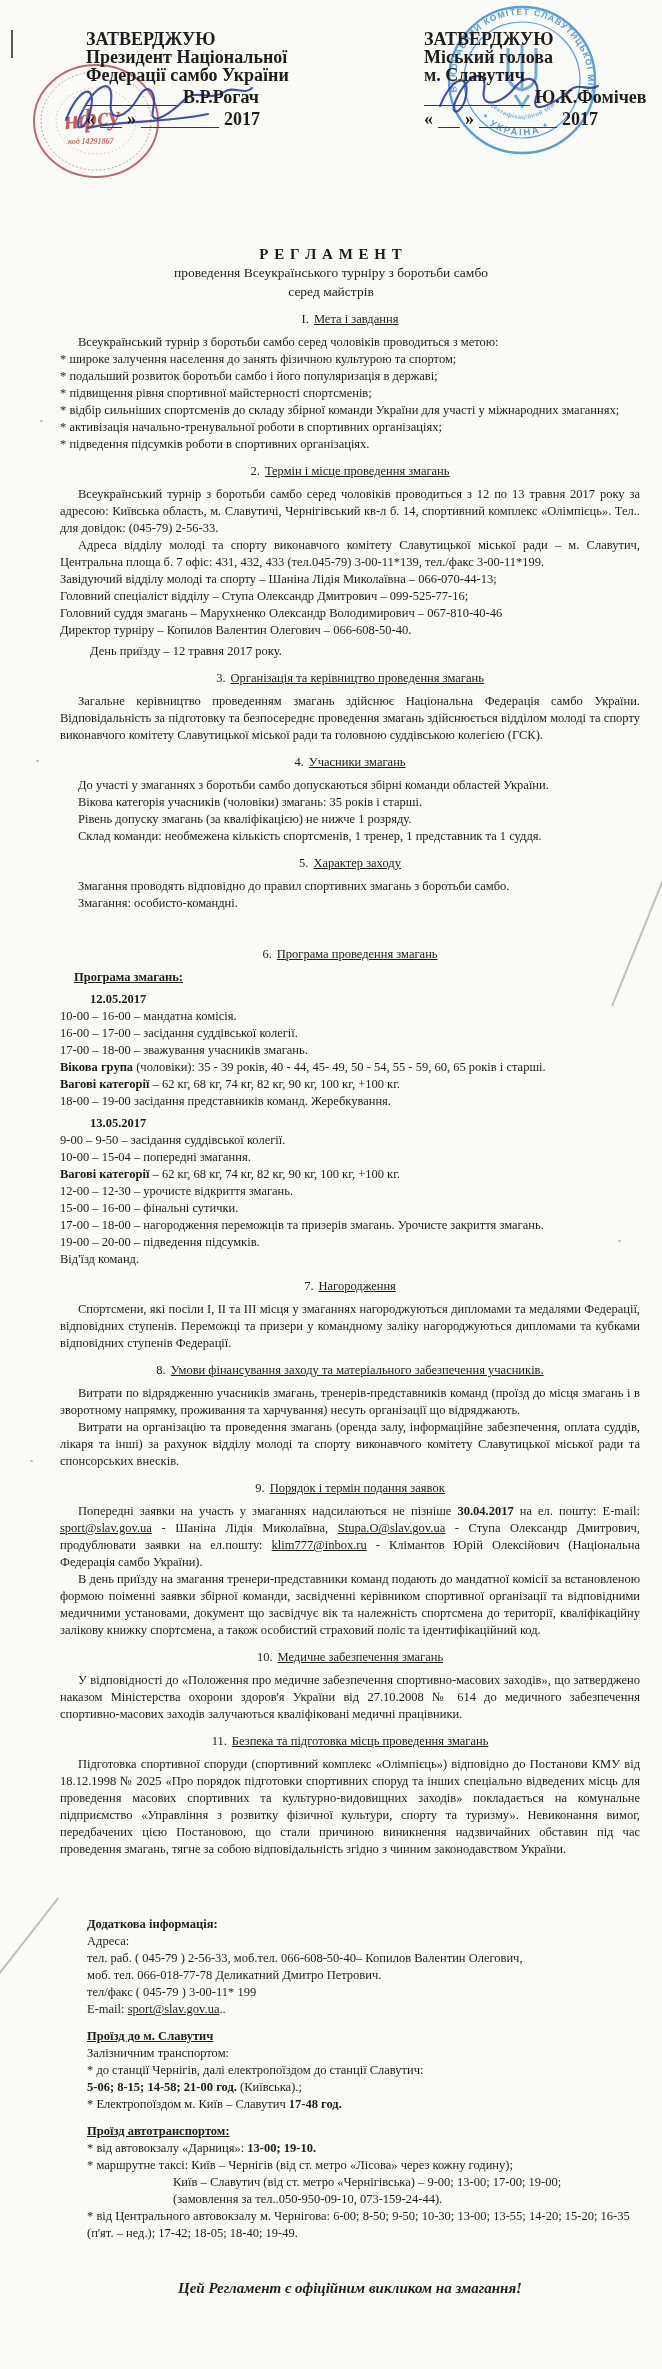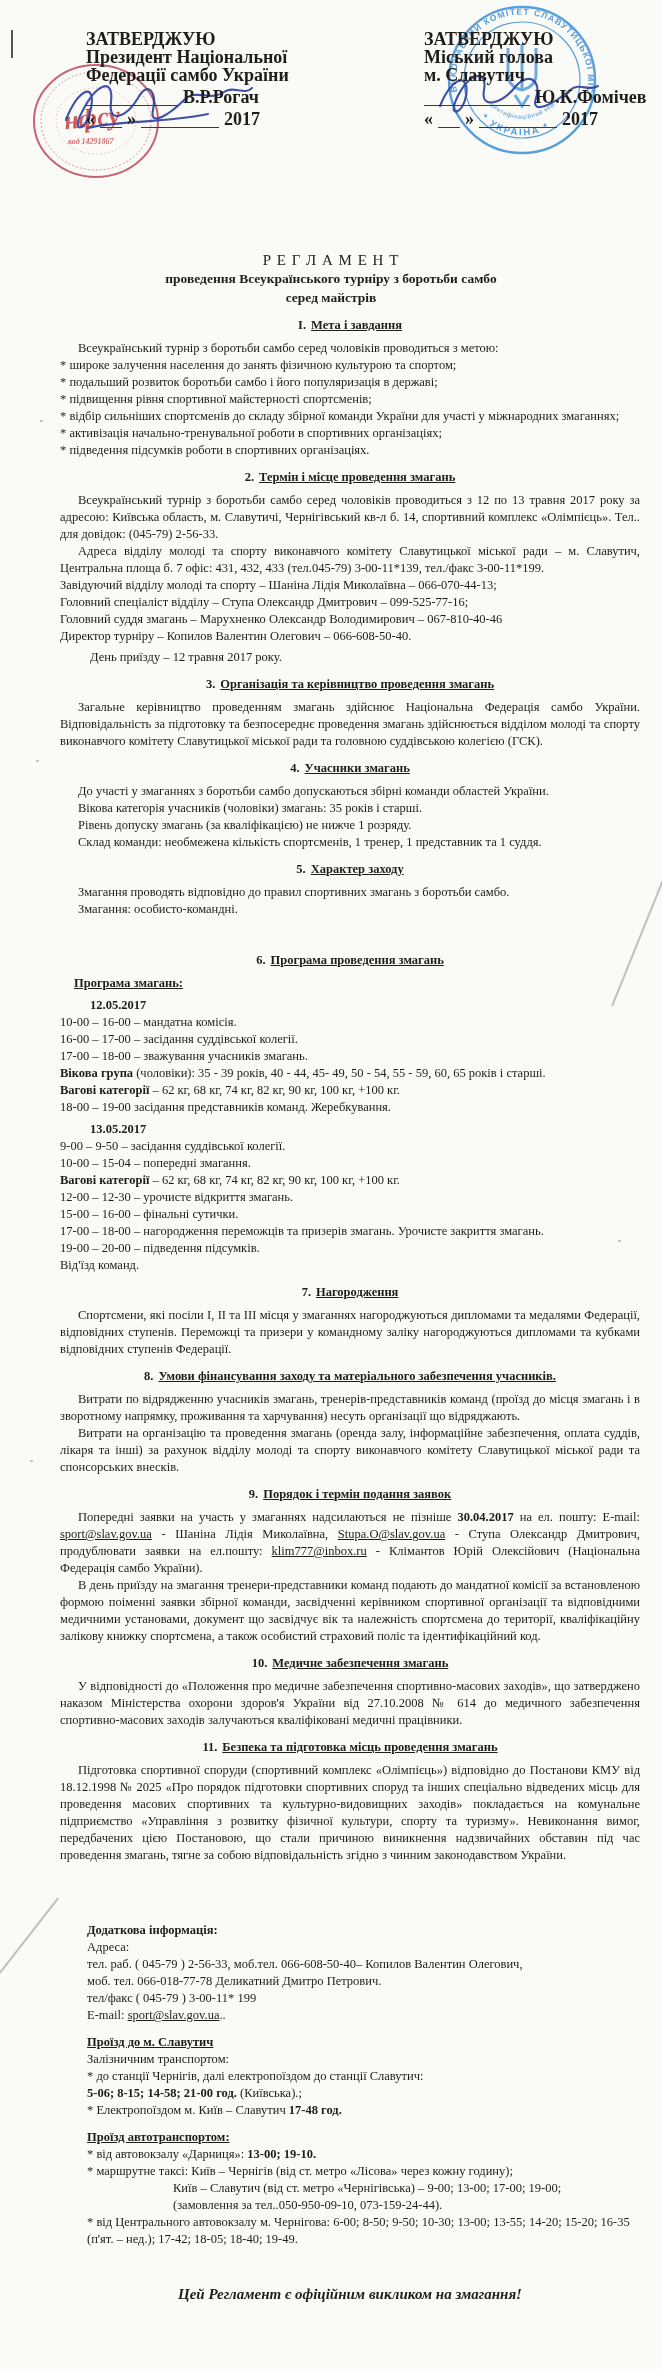--- a/index.html
+++ b/index.html
@@ -10,21 +10,21 @@
   .page{
     position:relative; width:662px; height:2369px; margin:0 auto;
     background:var(--page-bg); color:var(--ink);
     font-family:"Liberation Serif","DejaVu Serif",serif;
     font-size:12.5px; line-height:17px; overflow:hidden;
     box-shadow:0 0 6px rgba(0,0,0,.25);
   }
   .doc{margin:0 22px 0 60px; text-align:justify;}
   p{margin:0;}
   .ind{text-indent:18px;}
-  .h{text-align:center; font-weight:bold; margin:10px 0 6px; text-align:center;}
+  .h{text-align:center; font-weight:normal; margin:10px 0 6px; text-align:center;}
   .hu{text-decoration:underline; margin-left:5px;}
   
   .header{position:relative; height:242px;}
   .appr{position:absolute; width:230px; font-weight:bold; font-size:18px; line-height:18px;}
   .appr-left{left:86px; top:30px;}
   .appr-right{left:424px; top:30px;}
   .row{display:flex; align-items:flex-end; gap:5px; margin-top:4px;}
   .bl{display:inline-block; border-bottom:1px solid #3a3a3a; height:13px;}
   .w24{width:22px;} .w80{width:78px;} .w95{width:92px;} .w110{width:106px;}
   .nm,.yr{white-space:nowrap;}
@@ -34,22 +34,22 @@
   .sig{position:absolute; pointer-events:none;}
   .sig-left{left:58px; top:70px;}
   .sig-right{left:428px; top:62px;}
   .sigpath{fill:none; stroke:var(--pen-blue); stroke-width:2.1; stroke-linecap:round; opacity:.9;}
   .stampE{fill:none; stroke:var(--stamp-red); }
   .stampB{fill:none; stroke:var(--stamp-blue);}
   .stamp-arc-text{fill:var(--stamp-blue); font-family:"Liberation Sans",sans-serif; font-weight:bold;}
   .nfsu{fill:var(--stamp-red-text); font-family:"Liberation Serif",serif; font-style:italic; font-weight:bold;}
   .edge-mark{position:absolute; left:11px; top:30px; width:2px; height:28px; background:#2b2b2b; opacity:.8;}
   
-  .doc-title{font-weight:normal; font-size:15px; letter-spacing:1px; text-align:center; margin-top:10px;}
-  .doc-sub{font-weight:bold; font-size:13.5px; text-align:center; line-height:19px;}
+  .doc-title{font-weight:bold; font-size:15px; letter-spacing:1px; text-align:center; margin-top:4px;}
+  .doc-sub{font-weight:normal; font-size:13.5px; text-align:center; line-height:19px;}
   
   .pdate{font-weight:bold; margin-left:30px; margin-top:5px;}
   .psub{font-weight:bold; text-decoration:underline; margin-left:14px; margin-top:4px;}
   .contact{text-align:left;}
   .arrive{text-indent:30px; margin-top:4px;}
   .em{text-decoration:underline;}
   b.lead{font-weight:bold;}
   
   .info{margin-left:27px; margin-top:6px; text-align:left;}
   .tt{font-weight:bold;}

